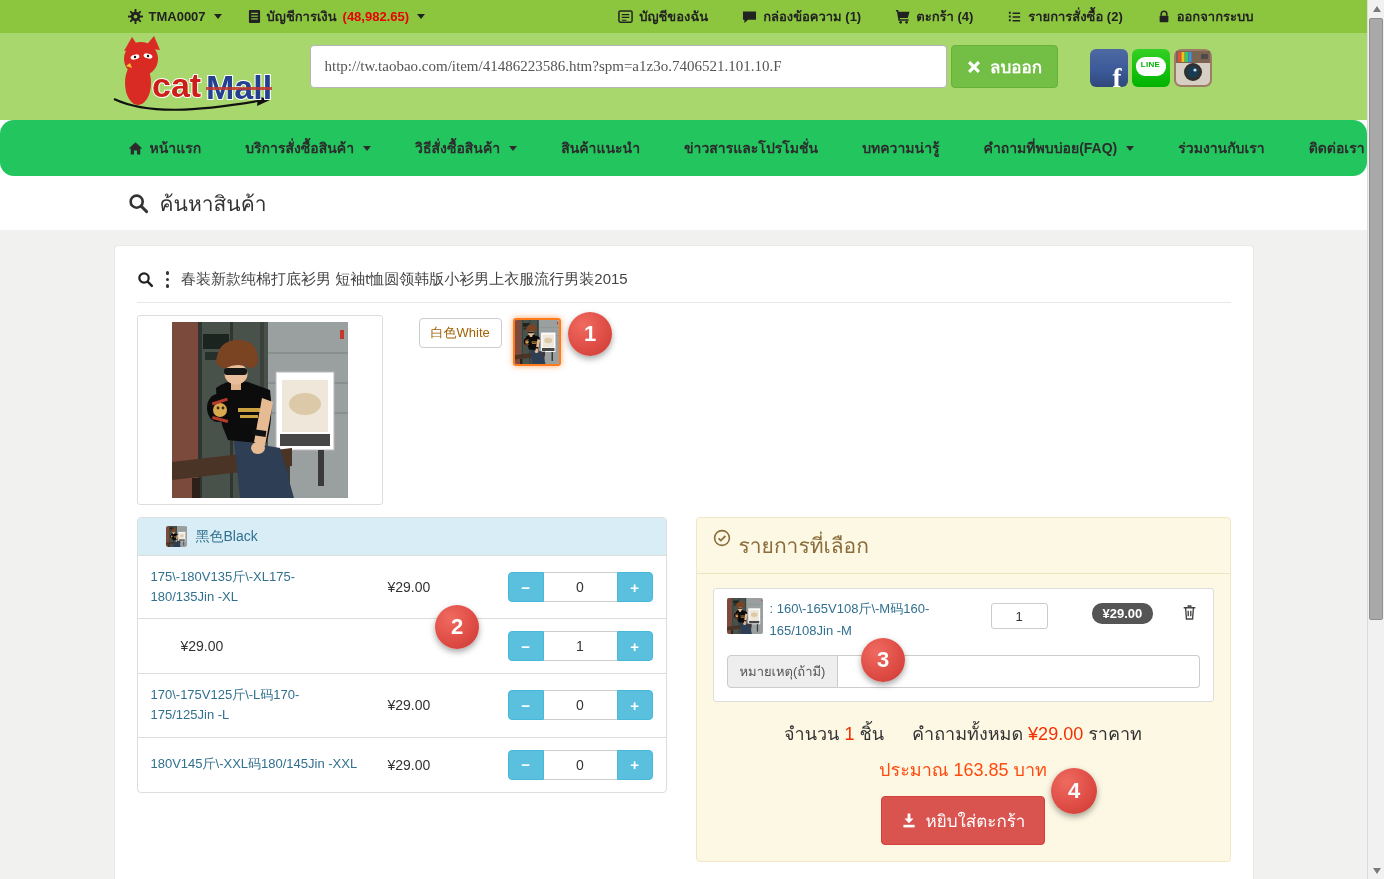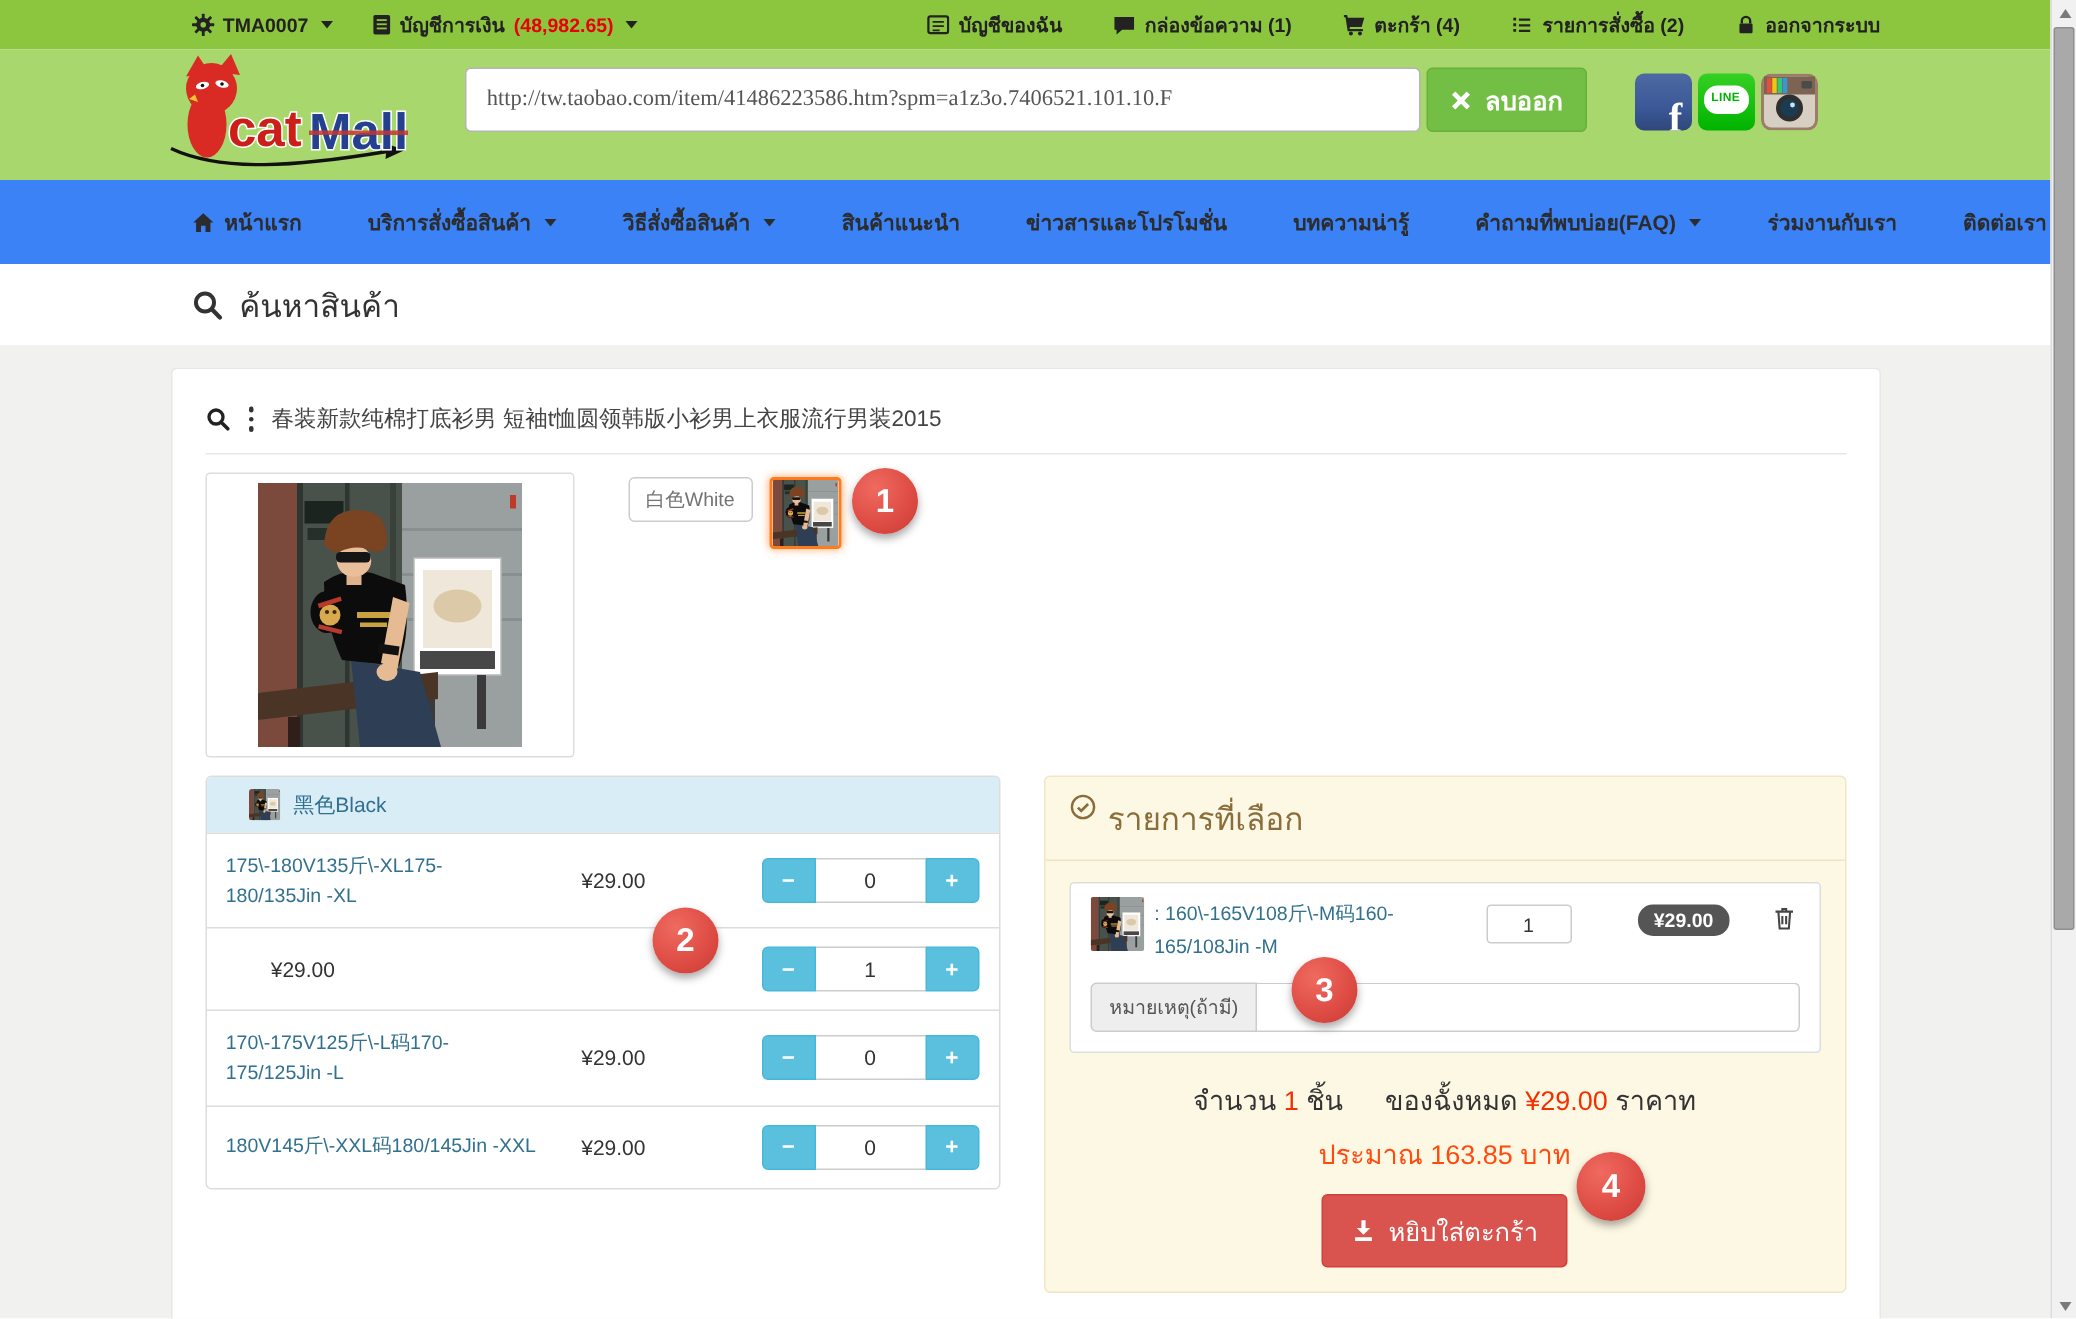--- a/index.html
+++ b/index.html
@@ -27,21 +27,21 @@
   .social { position:absolute; left:976px; top:16px; display:flex; gap:4px; align-items:center; }
   .soc { width:38px; height:38px; border-radius:6px; position:relative; cursor:pointer; overflow:hidden; }
   .soc-fb { background:linear-gradient(#4e69a2,#3b5998 60%,#2f477a); color:#fff; font-weight:bold; font-size:27px; font-family:"Liberation Serif",serif; }
   .soc-fb span { position:absolute; right:6px; bottom:-7px; }
   .soc-line { background:linear-gradient(#35d024,#00b300); }
   .line-bubble { position:absolute; left:4px; top:8px; width:30px; height:19px; background:#fff; border-radius:9px; }
   .line-bubble:after { content:""; position:absolute; left:5px; bottom:-4px; border:4px solid transparent; border-top-color:#fff; }
   .line-txt { position:absolute; left:0; top:11px; width:38px; text-align:center; color:#00b300; font-size:8px; font-weight:bold; letter-spacing:.3px; }
 
   
-  .main-nav { height:56px; background:#3b82f6; }
+  .main-nav { height:56px; background:#22c55e;border-radius:14px; }
   .main-nav .container { display:flex; align-items:center; height:56px; padding-left:14px; width:1140px; }
   .nav-item { display:flex; align-items:center; gap:7px; font-size:14px; font-weight:bold; color:#2c2c2c; margin-right:44px; cursor:pointer; white-space:nowrap; }
   .nav-item .caret { border-top-color:#2c2c2c; }
 
   
   .search-band { height:54px; background:#fff; }
   .search-band .container { display:flex; align-items:center; gap:11px; height:54px; padding-left:14px; }
   .search-band h1 { font-size:21px; font-weight:normal; color:#333; }
 
   
@@ -49,21 +49,21 @@
   .card { background:#fff; border:1px solid #e7e7e4; border-bottom:none; border-radius:4px 4px 0 0; min-height:680px; padding:24px 22px 0; }
   .prod-title-row { display:flex; align-items:center; gap:12px; }
   .vdots { display:flex; flex-direction:column; gap:3px; }
   .vdots i { width:3.5px; height:3.5px; background:#333; border-radius:50%; }
   .prod-title { font-size:15px; color:#444; }
   .title-hr { border:none; border-top:1px solid #e8e8e8; margin-top:13px; }
 
   .media-row { display:flex; margin-top:12px; }
   .img-box { width:246px; height:190px; border:1px solid #ddd; border-radius:3px; display:flex; align-items:center; justify-content:center; background:#fff; }
   .color-group { display:flex; align-items:flex-start; margin-left:36px; margin-top:3px; }
-  .color-btn { border:1px solid #ccc; border-radius:4px; background:#fff; padding:5px 11px; font-size:13px; color:#737373; cursor:pointer; font-family:inherit; }
+  .color-btn { border:1px solid #ccc; border-radius:4px; background:#fff; padding:5px 11px; font-size:13px; color:#a16207; cursor:pointer; font-family:inherit; }
   .color-thumb { width:48px; height:48px; border:2px solid #ff7a1a; border-radius:3px; margin-left:11px; box-shadow:0 0 6px rgba(255,122,26,.65); cursor:pointer; overflow:hidden; }
 
   .cols { display:flex; margin-top:12px; align-items:flex-start; }
 
   
   .sku-panel { width:533px; border:1px solid #ddd; border-radius:4px; overflow:hidden; }
   .sku-head { background:#d9edf7; padding:8px 28px; display:flex; align-items:center; gap:9px; color:#31708f; font-size:14px; }
   .sku-head .mini-thumb { width:21px; height:21px; border-radius:2px; overflow:hidden; }
   .sku-row { display:flex; align-items:center; padding:11px 13px; border-top:1px solid #ddd; min-height:55px; }
   .sku-name { width:207px; font-size:13px; color:#31708f; line-height:1.55; overflow-wrap:anywhere; cursor:pointer; }
@@ -439,21 +439,21 @@
                 <span class="note-addon">หมายเหตุ(ถ้ามี)</span>
                 <input class="note-input" style="">
               </div>
             </div>
 
             <div class="summary">
               <span>จำนวน</span>
               <span class="red">1</span>
               <span>ชิ้น</span>
               <span class="gap"></span>
-              <span>ของฉั้งหมด</span>
+              <span>คำถามทั้งหมด</span>
               <span class="red">¥29.00</span>
               <span>ราคาท</span>
             </div>
             <div class="approx">ประมาณ 163.85 บาท</div>
 
             <div class="cart-btn-row">
               <button class="cart-btn">
                 <svg class="ic" width="16" height="17" viewBox="0 0 16 17">
                     <path d="M6.6 1.5h2.8v5.1h3.1L8 11.2 3.5 6.6h3.1z" fill="#fff"></path>
                     <path d="M2.4 12.8h11.2v2.6H2.4z" fill="#fff"></path>

